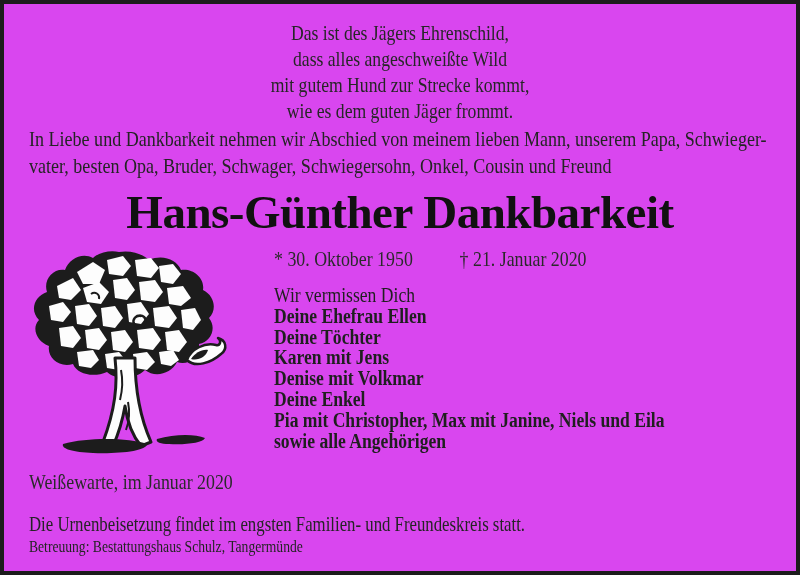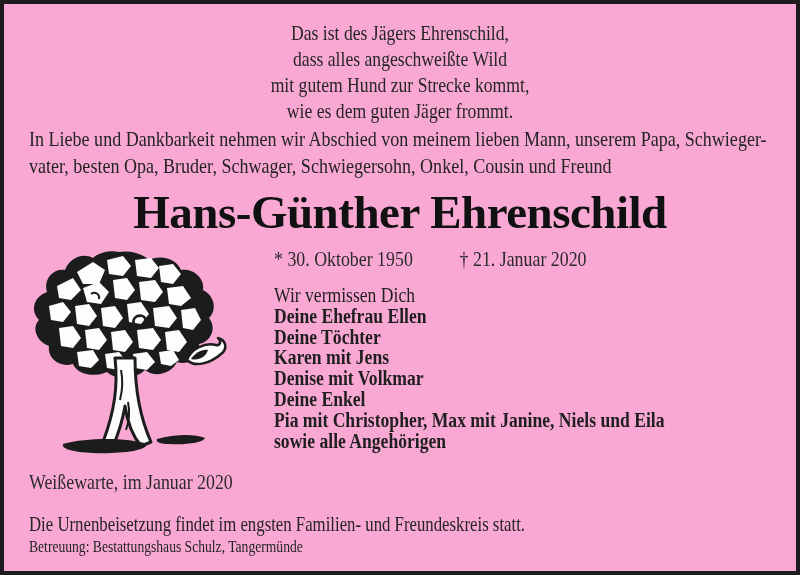--- a/index.html
+++ b/index.html
@@ -1,20 +1,20 @@
 <!DOCTYPE html>
 <html><head>
 <meta charset="utf-8">
 <style>
   html,body{margin:0;padding:0;background:#e8e8e8;}
   .page{
     position:relative;
     width:800px;height:575px;
     box-sizing:border-box;
-    background:#f9a8d4;
+    background:#d946ef;
     border:4px solid #1c1c1c;
     font-family:"Liberation Serif","DejaVu Serif",serif;
     color:#222;
     overflow:hidden;
   }
   .abs{position:absolute;}
   .center{left:0;right:0;text-align:center;}
   .nowrap{white-space:nowrap;}
   .cxc{transform:scaleX(0.84);} 
   .cxl{transform:scaleX(0.82);transform-origin:left top;} 
@@ -42,21 +42,21 @@
     <div class="cxc">dass alles angeschweißte Wild</div>
     <div class="cxc">mit gutem Hund zur Strecke kommt,</div>
     <div class="cxc">wie es dem guten Jäger frommt.</div>
   </div>
 
   <div class="abs intro cxl">
     <div class="nowrap">In Liebe und Dankbarkeit nehmen wir Abschied von meinem lieben Mann, unserem Papa, Schwieger-</div>
     <div class="nowrap">vater, besten Opa, Bruder, Schwager, Schwiegersohn, Onkel, Cousin und Freund</div>
   </div>
 
-  <div class="abs center name">Hans-Günther Ehrenschild</div>
+  <div class="abs center name">Hans-Günther Dankbarkeit</div>
 
   <div class="abs dates nowrap cxl85">
     <span class="birth">* 30. Oktober 1950</span><span class="death">† 21. Januar 2020</span>
   </div>
 
   <svg class="abs tree" width="220" height="215" viewBox="0 0 220 215">
     <g>
       <path fill="#1c1c1c" d="M100,2 C112,0 124,4 130,10 C144,4 158,10 162,20 C174,18 186,28 184,40 C196,46 198,60 190,68 C198,78 192,92 180,94 C182,106 170,116 158,112 C152,124 136,128 126,120 C116,130 96,130 88,122 C74,128 58,124 54,114 C40,118 28,108 30,96 C18,92 12,78 20,70 C10,60 16,46 28,42 C24,30 34,18 46,20 C50,8 64,2 74,8 C80,2 92,0 100,2 Z"></path>
       <polygon fill="#fdfdfd" points="58,22 74,12 86,20 80,34 64,34"></polygon>
       <polygon fill="#fdfdfd" points="88,10 104,6 112,16 104,26 90,24"></polygon>

